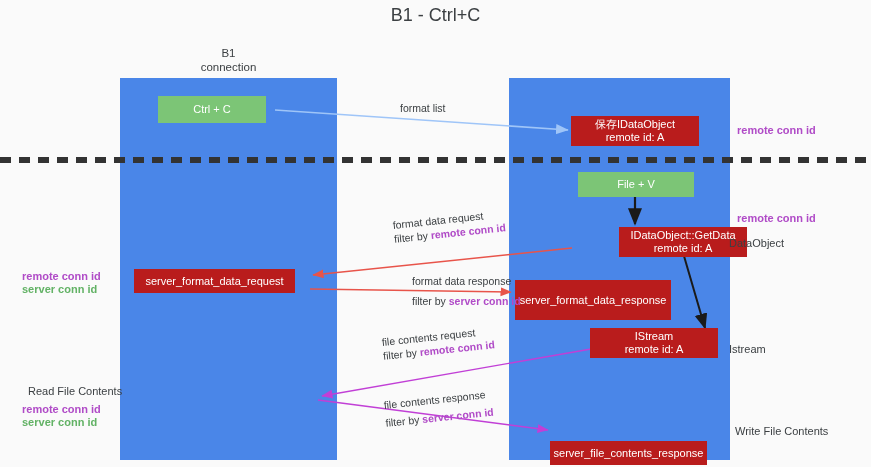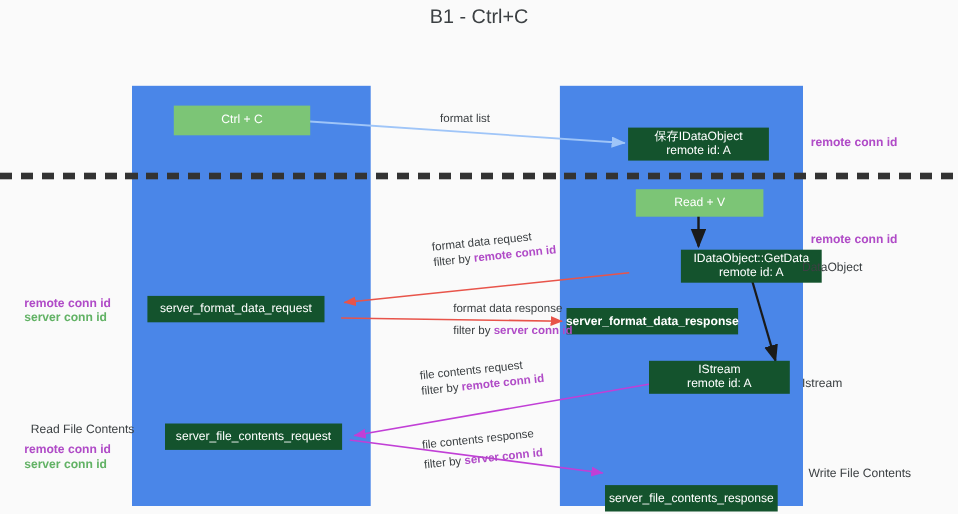--- a/index.html
+++ b/index.html
@@ -65,21 +65,21 @@
     flex-direction: column;
     align-items: center;
     justify-content: center;
     text-align: center;
     color: #ffffff;
     font-size: 11px;
     line-height: 13px;
     padding: 2px 4px;
   }
   .box.green { background: #7cc576; }
-  .box.orange { background: #14532d; }
+  .box.orange { background: #b91c1c; }
   .box .ln { display: block; white-space: nowrap; }
 
   
   .side {
     position: absolute;
     font-size: 11px;
     line-height: 14px;
     white-space: nowrap;
   }
   .purple { color: #b04bc7; font-weight: bold; }
@@ -105,20 +105,24 @@
     pointer-events: none;
   }
 </style>
 </head>
 <body>
 
 <div id="stage">
 
   <div class="title">B1 - Ctrl+C</div>
 
+  <div class="colhead" style="left:120px; top:47px; width:217px;">
+    <span class="l1">B1</span>
+    <span class="l2">connection</span>
+  </div>
   <div class="colhead" style="left:509px; top:47px; width:221px;margin-top:37px;">
     <span class="l1">A1</span>
     <span class="l2">remote</span>
   </div>
 
   <div class="lane" id="lane-b1"></div>
   <div class="lane" id="lane-a1"></div>
 
   <svg class="arrows" xmlns="http://www.w3.org/2000/svg">
     <defs>
@@ -146,54 +150,51 @@
 
     <line x1="684" y1="256" x2="705" y2="328" stroke="#1a1a1a" stroke-width="2.0" marker-end="url(#ah-black)"></line>
 
     <line x1="591" y1="349" x2="322" y2="396" stroke="#c13fd6" stroke-width="1.4" marker-end="url(#ah-mag)"></line>
 
     <line x1="318" y1="400" x2="548" y2="430" stroke="#c13fd6" stroke-width="1.4" marker-end="url(#ah-mag)"></line>
   </svg>
 
   <div class="divider"></div>
 
-  <div class="box green" style="left:158px; top:96px; width:124px; height:27px;">
+  <div class="box green" style="left:158px; top:96px; width:108px; height:27px;">
     <span class="ln">Ctrl + C</span>
   </div>
 
   <div class="box orange" style="left:571px; top:116px; width:128px; height:30px;">
     <span class="ln">保存IDataObject</span>
     <span class="ln">remote id: A</span>
   </div>
 
   <div class="box green" style="left:578px; top:172px; width:116px; height:25px;">
-    <span class="ln">Read + V</span>
+    <span class="ln">File + V</span>
   </div>
 
   <div class="box orange" style="left:571px; top:227px; width:128px; height:30px;margin-left:48px;">
     <span class="ln">IDataObject::GetData</span>
     <span class="ln">remote id: A</span>
   </div>
 
   <div class="box orange" style="left:134px; top:269px; width:161px; height:24px;">
     <span class="ln">server_format_data_request</span>
   </div>
 
-  <div class="box orange" style="left:515px; top:280px; width:156px; height:24px;font-weight:bold;">
+  <div class="box orange" style="left:515px; top:280px; width:156px; height:40px;">
     <span class="ln">server_format_data_response</span>
   </div>
 
   <div class="box orange" style="left:590px; top:328px; width:128px; height:30px;">
     <span class="ln">IStream</span>
     <span class="ln">remote id: A</span>
   </div>
 
-  <div class="box orange" style="left:150px; top:385px; width:161px; height:24px;">
-    <span class="ln">server_file_contents_request</span>
-  </div>
 
   <div class="box orange" style="left:550px; top:418px; width:157px; height:24px;margin-top:23px;">
     <span class="ln">server_file_contents_response</span>
   </div>
 
   <div class="elabel" style="left:400px; top:101px;">
     <span>format list</span>
   </div>
 
   <div class="elabel" style="left:392px; top:218px; transform: rotate(-6deg);">

